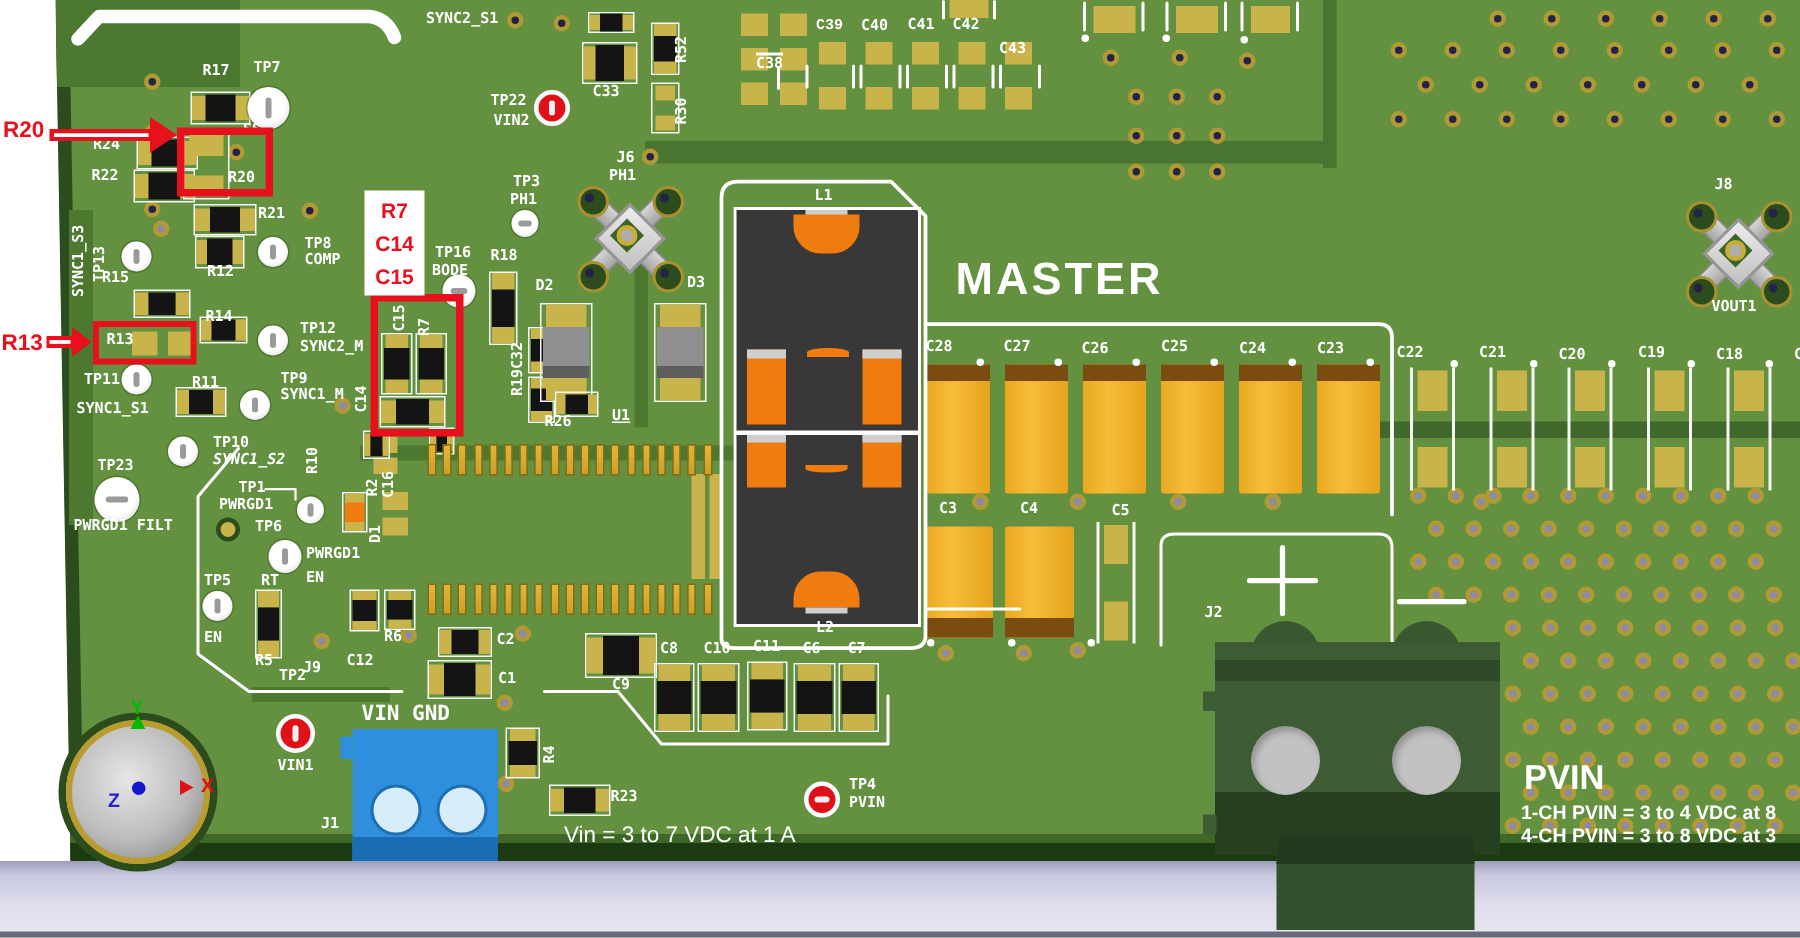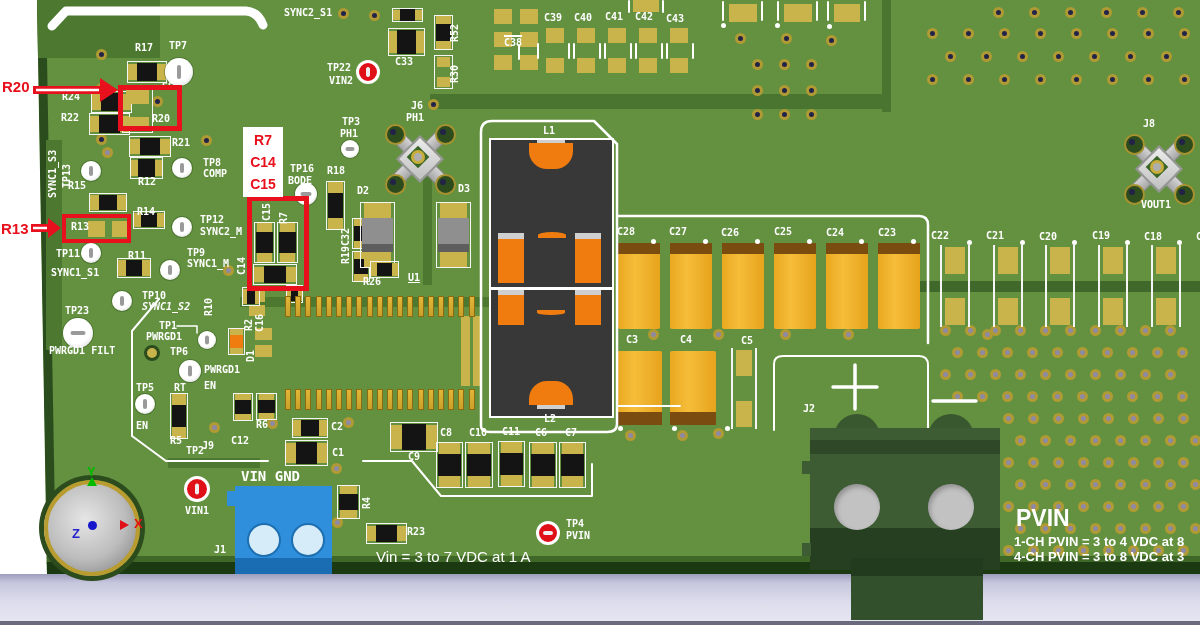--- a/index.html
+++ b/index.html
@@ -846,27 +846,28 @@
         <span class="sl v" style="left: 262px; top: 221px;">C15</span>
         <span class="sl v" style="left: 279px; top: 224px;">R7</span>
         <span class="sl v" style="left: 237px; top: 275px;">C14</span>
         <span class="sl" style="left: 284px; top: 8px;">SYNC2_S1</span>
         <span class="sl" style="left: 327px; top: 63px;">TP22</span>
         <span class="sl" style="left: 329px; top: 76px;">VIN2</span>
         <span class="sl" style="left: 395px; top: 57px;">C33</span>
         <span class="sl v" style="left: 450px; top: 42px;">R52</span>
         <span class="sl v" style="left: 450px; top: 83px;">R30</span>
         <span class="sl ov" style="left: 504px; top: 35px;">C38</span>
-        <span class="sl" style="left: 544px; top: 13px;">C39</span>
+        <span class="sl" style="left: 544px; top: 13px; font-family: Liberation Mono, monospace;">C39</span>
         <span class="sl" style="left: 574px; top: 13px;">C40</span>
         <span class="sl" style="left: 605px; top: 12px;">C41</span>
         <span class="sl" style="left: 635px; top: 12px;">C42</span>
-        <span class="sl" style="left: 666px; top: 14px; text-align: right;">C43</span>
+        <span class="sl" style="left: 666px; top: 28px; text-align: right;">C43</span>
       </div>
 
+    <div id="master" class="bigtxt">MASTER</div>
     <div id="vin_gnd" class="bigtxt">VIN GND</div>
     <div id="vin_note" class="bigtxt">Vin = 3 to 7 VDC at 1 A</div>
     <div id="pvin_t" class="bigtxt">PVIN</div>
     <div id="pvin1" class="bigtxt">1-CH PVIN = 3 to 4 VDC at 8</div>
     <div id="pvin2" class="bigtxt">4-CH PVIN = 3 to 8 VDC at 3</div>
   </div>
 
   <div id="table">
       <div class="edge"></div>
     </div>

